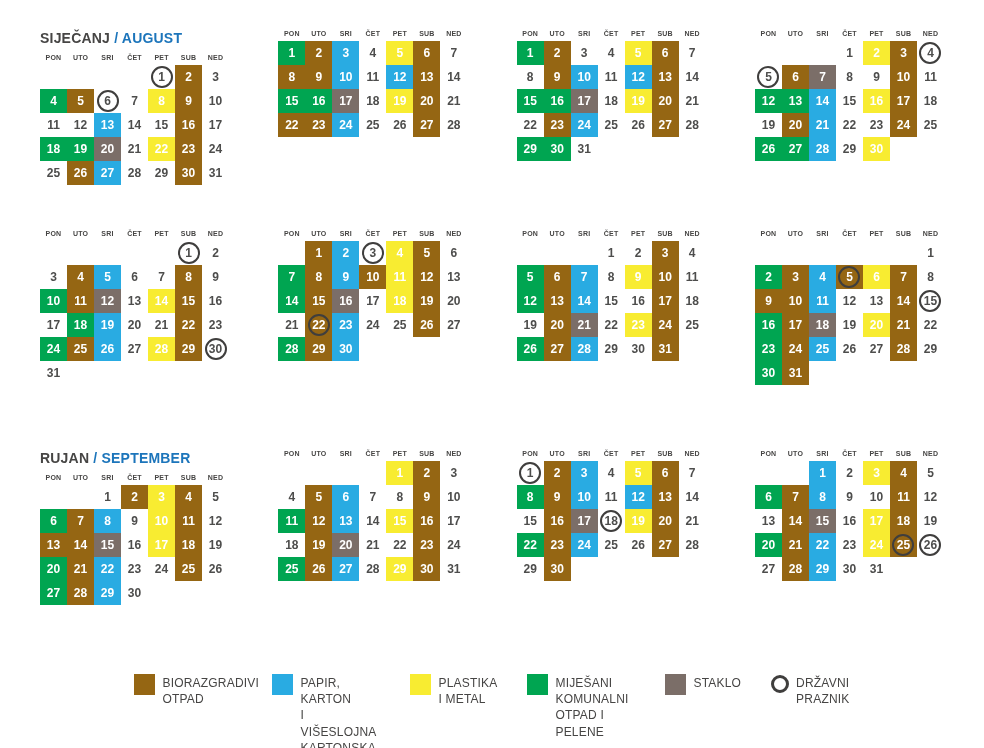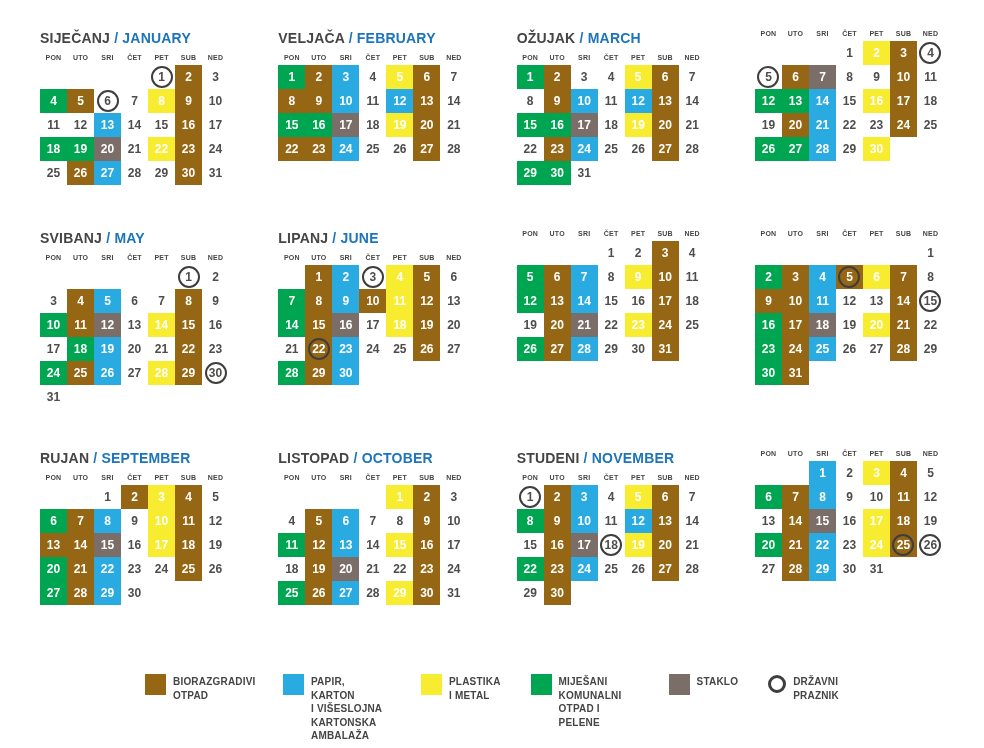--- a/index.html
+++ b/index.html
@@ -37,29 +37,29 @@
     display:flex; justify-content:center; align-items:flex-start; gap:30px; }
   .l-item{ display:flex; align-items:flex-start; gap:7px; }
   .l-swatch{ width:21px; height:21px; flex:none; }
   .l-swatch.bio{ background:#956613; }
   .l-swatch.paper{ background:#29abe2; }
   .l-swatch.plastic{ background:#f8ec31; }
   .l-swatch.mixed{ background:#00a551; }
   .l-swatch.glass{ background:#7b6e68; }
   .l-swatch.holiday{ width:18px; height:18px; border:3px solid #3f3e3d;
     border-radius:50%; background:#fff; margin-top:1px; }
-  .l-label{ font-size:10px; font-weight:bold; color:#464544; white-space:pre-line;
+  .l-label{ font-size:12px; font-weight:normal; color:#464544; white-space:pre-line;
     line-height:1.35; letter-spacing:.2px; max-width:80px; padding-top:1px; }
 </style>
 </head>
 <body>
 
 <div class="calendar-grid">
     <div class="month">
-      <div class="month-title"><span class="t-hr">SIJEČANJ</span><span class="t-sl"> / </span><span class="t-en">JANUARY</span></div>
+      <div class="month-title"><span class="t-hr">SIJEČANJ</span><span class="t-sl"> / </span><span class="t-en">AUGUST</span></div>
       <div class="dow">
         <span class="dh">PON</span>
         <span class="dh">UTO</span>
         <span class="dh">SRI</span>
         <span class="dh">ČET</span>
         <span class="dh">PET</span>
         <span class="dh">SUB</span>
         <span class="dh">NED</span>
       </div>
       <div class="days">
@@ -148,350 +148,347 @@
         <div class="cell paper">
           <span class="num">27</span>
         </div>
         <div class="cell">
           <span class="num">28</span>
         </div>
         <div class="cell">
           <span class="num">29</span>
         </div>
         <div class="cell bio">
-          <span class="num">30</span>
-        </div>
-        <div class="cell">
-          <span class="num">31</span>
-        </div>
-      </div>
-    </div>
-    <div class="month">
-      <div class="month-title"><span class="t-hr">VELJAČA</span><span class="t-sl"> / </span><span class="t-en">FEBRUARY</span></div>
-      <div class="dow">
-        <span class="dh">PON</span>
-        <span class="dh">UTO</span>
-        <span class="dh">SRI</span>
-        <span class="dh">ČET</span>
-        <span class="dh">PET</span>
-        <span class="dh">SUB</span>
-        <span class="dh">NED</span>
-      </div>
-      <div class="days">
-        <div class="cell mixed">
-          <span class="num">1</span>
-        </div>
-        <div class="cell bio">
-          <span class="num">2</span>
-        </div>
-        <div class="cell paper">
-          <span class="num">3</span>
-        </div>
-        <div class="cell">
-          <span class="num">4</span>
-        </div>
-        <div class="cell plastic">
-          <span class="num">5</span>
-        </div>
-        <div class="cell bio">
-          <span class="num">6</span>
-        </div>
-        <div class="cell">
-          <span class="num">7</span>
-        </div>
-        <div class="cell bio">
-          <span class="num">8</span>
-        </div>
-        <div class="cell bio">
-          <span class="num">9</span>
-        </div>
-        <div class="cell paper">
-          <span class="num">10</span>
-        </div>
-        <div class="cell">
-          <span class="num">11</span>
-        </div>
-        <div class="cell paper">
-          <span class="num">12</span>
-        </div>
-        <div class="cell bio">
-          <span class="num">13</span>
-        </div>
-        <div class="cell">
-          <span class="num">14</span>
-        </div>
-        <div class="cell mixed">
-          <span class="num">15</span>
-        </div>
-        <div class="cell mixed">
-          <span class="num">16</span>
-        </div>
-        <div class="cell glass">
-          <span class="num">17</span>
-        </div>
-        <div class="cell">
-          <span class="num">18</span>
-        </div>
-        <div class="cell plastic">
-          <span class="num">19</span>
-        </div>
-        <div class="cell bio">
-          <span class="num">20</span>
-        </div>
-        <div class="cell">
-          <span class="num">21</span>
-        </div>
-        <div class="cell bio">
-          <span class="num">22</span>
-        </div>
-        <div class="cell bio">
-          <span class="num">23</span>
-        </div>
-        <div class="cell paper">
-          <span class="num">24</span>
-        </div>
-        <div class="cell">
-          <span class="num">25</span>
-        </div>
-        <div class="cell">
-          <span class="num">26</span>
-        </div>
-        <div class="cell bio">
-          <span class="num">27</span>
-        </div>
-        <div class="cell">
-          <span class="num">28</span>
-        </div>
-      </div>
-    </div>
-    <div class="month">
-      <div class="month-title"><span class="t-hr">OŽUJAK</span><span class="t-sl"> / </span><span class="t-en">MARCH</span></div>
-      <div class="dow">
-        <span class="dh">PON</span>
-        <span class="dh">UTO</span>
-        <span class="dh">SRI</span>
-        <span class="dh">ČET</span>
-        <span class="dh">PET</span>
-        <span class="dh">SUB</span>
-        <span class="dh">NED</span>
-      </div>
-      <div class="days">
-        <div class="cell mixed">
-          <span class="num">1</span>
-        </div>
-        <div class="cell bio">
-          <span class="num">2</span>
-        </div>
-        <div class="cell">
-          <span class="num">3</span>
-        </div>
-        <div class="cell">
-          <span class="num">4</span>
-        </div>
-        <div class="cell plastic">
-          <span class="num">5</span>
-        </div>
-        <div class="cell bio">
-          <span class="num">6</span>
-        </div>
-        <div class="cell">
-          <span class="num">7</span>
-        </div>
-        <div class="cell">
-          <span class="num">8</span>
-        </div>
-        <div class="cell bio">
-          <span class="num">9</span>
-        </div>
-        <div class="cell paper">
-          <span class="num">10</span>
-        </div>
-        <div class="cell">
-          <span class="num">11</span>
-        </div>
-        <div class="cell paper">
-          <span class="num">12</span>
-        </div>
-        <div class="cell bio">
-          <span class="num">13</span>
-        </div>
-        <div class="cell">
-          <span class="num">14</span>
-        </div>
-        <div class="cell mixed">
-          <span class="num">15</span>
-        </div>
-        <div class="cell mixed">
-          <span class="num">16</span>
-        </div>
-        <div class="cell glass">
-          <span class="num">17</span>
-        </div>
-        <div class="cell">
-          <span class="num">18</span>
-        </div>
-        <div class="cell plastic">
-          <span class="num">19</span>
-        </div>
-        <div class="cell bio">
-          <span class="num">20</span>
-        </div>
-        <div class="cell">
-          <span class="num">21</span>
-        </div>
-        <div class="cell">
-          <span class="num">22</span>
-        </div>
-        <div class="cell bio">
-          <span class="num">23</span>
-        </div>
-        <div class="cell paper">
-          <span class="num">24</span>
-        </div>
-        <div class="cell">
-          <span class="num">25</span>
-        </div>
-        <div class="cell">
-          <span class="num">26</span>
-        </div>
-        <div class="cell bio">
-          <span class="num">27</span>
-        </div>
-        <div class="cell">
-          <span class="num">28</span>
-        </div>
-        <div class="cell mixed">
-          <span class="num">29</span>
-        </div>
-        <div class="cell mixed">
           <span class="num">30</span>
         </div>
         <div class="cell">
           <span class="num">31</span>
         </div>
       </div>
     </div>
     <div class="month">
       <div class="dow">
         <span class="dh">PON</span>
         <span class="dh">UTO</span>
         <span class="dh">SRI</span>
         <span class="dh">ČET</span>
         <span class="dh">PET</span>
         <span class="dh">SUB</span>
         <span class="dh">NED</span>
       </div>
       <div class="days">
-        <div class="cell empty"></div>
-        <div class="cell empty"></div>
-        <div class="cell empty"></div>
-        <div class="cell">
+        <div class="cell mixed">
           <span class="num">1</span>
         </div>
-        <div class="cell plastic">
+        <div class="cell bio">
           <span class="num">2</span>
         </div>
-        <div class="cell bio">
+        <div class="cell paper">
           <span class="num">3</span>
         </div>
-        <div class="cell holiday">
+        <div class="cell">
           <span class="num">4</span>
         </div>
-        <div class="cell holiday">
+        <div class="cell plastic">
           <span class="num">5</span>
         </div>
         <div class="cell bio">
           <span class="num">6</span>
         </div>
+        <div class="cell">
+          <span class="num">7</span>
+        </div>
+        <div class="cell bio">
+          <span class="num">8</span>
+        </div>
+        <div class="cell bio">
+          <span class="num">9</span>
+        </div>
+        <div class="cell paper">
+          <span class="num">10</span>
+        </div>
+        <div class="cell">
+          <span class="num">11</span>
+        </div>
+        <div class="cell paper">
+          <span class="num">12</span>
+        </div>
+        <div class="cell bio">
+          <span class="num">13</span>
+        </div>
+        <div class="cell">
+          <span class="num">14</span>
+        </div>
+        <div class="cell mixed">
+          <span class="num">15</span>
+        </div>
+        <div class="cell mixed">
+          <span class="num">16</span>
+        </div>
         <div class="cell glass">
-          <span class="num">7</span>
-        </div>
-        <div class="cell">
-          <span class="num">8</span>
-        </div>
-        <div class="cell">
-          <span class="num">9</span>
-        </div>
-        <div class="cell bio">
-          <span class="num">10</span>
-        </div>
-        <div class="cell">
-          <span class="num">11</span>
-        </div>
-        <div class="cell mixed">
-          <span class="num">12</span>
-        </div>
-        <div class="cell mixed">
-          <span class="num">13</span>
-        </div>
-        <div class="cell paper">
-          <span class="num">14</span>
-        </div>
-        <div class="cell">
-          <span class="num">15</span>
-        </div>
-        <div class="cell plastic">
-          <span class="num">16</span>
-        </div>
-        <div class="cell bio">
           <span class="num">17</span>
         </div>
         <div class="cell">
           <span class="num">18</span>
         </div>
-        <div class="cell">
+        <div class="cell plastic">
           <span class="num">19</span>
         </div>
         <div class="cell bio">
           <span class="num">20</span>
         </div>
-        <div class="cell paper">
+        <div class="cell">
           <span class="num">21</span>
         </div>
-        <div class="cell">
+        <div class="cell bio">
           <span class="num">22</span>
         </div>
-        <div class="cell">
+        <div class="cell bio">
           <span class="num">23</span>
         </div>
-        <div class="cell bio">
+        <div class="cell paper">
           <span class="num">24</span>
         </div>
         <div class="cell">
           <span class="num">25</span>
         </div>
-        <div class="cell mixed">
+        <div class="cell">
           <span class="num">26</span>
         </div>
-        <div class="cell mixed">
+        <div class="cell bio">
           <span class="num">27</span>
         </div>
-        <div class="cell paper">
+        <div class="cell">
           <span class="num">28</span>
         </div>
-        <div class="cell">
-          <span class="num">29</span>
-        </div>
-        <div class="cell plastic">
-          <span class="num">30</span>
-        </div>
       </div>
     </div>
     <div class="month">
-      <div class="month-title"><span class="t-hr">SVIBANJ</span><span class="t-sl"> / </span><span class="t-en">MAY</span></div>
       <div class="dow">
         <span class="dh">PON</span>
         <span class="dh">UTO</span>
         <span class="dh">SRI</span>
         <span class="dh">ČET</span>
         <span class="dh">PET</span>
         <span class="dh">SUB</span>
         <span class="dh">NED</span>
       </div>
       <div class="days">
+        <div class="cell mixed">
+          <span class="num">1</span>
+        </div>
+        <div class="cell bio">
+          <span class="num">2</span>
+        </div>
+        <div class="cell">
+          <span class="num">3</span>
+        </div>
+        <div class="cell">
+          <span class="num">4</span>
+        </div>
+        <div class="cell plastic">
+          <span class="num">5</span>
+        </div>
+        <div class="cell bio">
+          <span class="num">6</span>
+        </div>
+        <div class="cell">
+          <span class="num">7</span>
+        </div>
+        <div class="cell">
+          <span class="num">8</span>
+        </div>
+        <div class="cell bio">
+          <span class="num">9</span>
+        </div>
+        <div class="cell paper">
+          <span class="num">10</span>
+        </div>
+        <div class="cell">
+          <span class="num">11</span>
+        </div>
+        <div class="cell paper">
+          <span class="num">12</span>
+        </div>
+        <div class="cell bio">
+          <span class="num">13</span>
+        </div>
+        <div class="cell">
+          <span class="num">14</span>
+        </div>
+        <div class="cell mixed">
+          <span class="num">15</span>
+        </div>
+        <div class="cell mixed">
+          <span class="num">16</span>
+        </div>
+        <div class="cell glass">
+          <span class="num">17</span>
+        </div>
+        <div class="cell">
+          <span class="num">18</span>
+        </div>
+        <div class="cell plastic">
+          <span class="num">19</span>
+        </div>
+        <div class="cell bio">
+          <span class="num">20</span>
+        </div>
+        <div class="cell">
+          <span class="num">21</span>
+        </div>
+        <div class="cell">
+          <span class="num">22</span>
+        </div>
+        <div class="cell bio">
+          <span class="num">23</span>
+        </div>
+        <div class="cell paper">
+          <span class="num">24</span>
+        </div>
+        <div class="cell">
+          <span class="num">25</span>
+        </div>
+        <div class="cell">
+          <span class="num">26</span>
+        </div>
+        <div class="cell bio">
+          <span class="num">27</span>
+        </div>
+        <div class="cell">
+          <span class="num">28</span>
+        </div>
+        <div class="cell mixed">
+          <span class="num">29</span>
+        </div>
+        <div class="cell mixed">
+          <span class="num">30</span>
+        </div>
+        <div class="cell">
+          <span class="num">31</span>
+        </div>
+      </div>
+    </div>
+    <div class="month">
+      <div class="dow">
+        <span class="dh">PON</span>
+        <span class="dh">UTO</span>
+        <span class="dh">SRI</span>
+        <span class="dh">ČET</span>
+        <span class="dh">PET</span>
+        <span class="dh">SUB</span>
+        <span class="dh">NED</span>
+      </div>
+      <div class="days">
+        <div class="cell empty"></div>
+        <div class="cell empty"></div>
+        <div class="cell empty"></div>
+        <div class="cell">
+          <span class="num">1</span>
+        </div>
+        <div class="cell plastic">
+          <span class="num">2</span>
+        </div>
+        <div class="cell bio">
+          <span class="num">3</span>
+        </div>
+        <div class="cell holiday">
+          <span class="num">4</span>
+        </div>
+        <div class="cell holiday">
+          <span class="num">5</span>
+        </div>
+        <div class="cell bio">
+          <span class="num">6</span>
+        </div>
+        <div class="cell glass">
+          <span class="num">7</span>
+        </div>
+        <div class="cell">
+          <span class="num">8</span>
+        </div>
+        <div class="cell">
+          <span class="num">9</span>
+        </div>
+        <div class="cell bio">
+          <span class="num">10</span>
+        </div>
+        <div class="cell">
+          <span class="num">11</span>
+        </div>
+        <div class="cell mixed">
+          <span class="num">12</span>
+        </div>
+        <div class="cell mixed">
+          <span class="num">13</span>
+        </div>
+        <div class="cell paper">
+          <span class="num">14</span>
+        </div>
+        <div class="cell">
+          <span class="num">15</span>
+        </div>
+        <div class="cell plastic">
+          <span class="num">16</span>
+        </div>
+        <div class="cell bio">
+          <span class="num">17</span>
+        </div>
+        <div class="cell">
+          <span class="num">18</span>
+        </div>
+        <div class="cell">
+          <span class="num">19</span>
+        </div>
+        <div class="cell bio">
+          <span class="num">20</span>
+        </div>
+        <div class="cell paper">
+          <span class="num">21</span>
+        </div>
+        <div class="cell">
+          <span class="num">22</span>
+        </div>
+        <div class="cell">
+          <span class="num">23</span>
+        </div>
+        <div class="cell bio">
+          <span class="num">24</span>
+        </div>
+        <div class="cell">
+          <span class="num">25</span>
+        </div>
+        <div class="cell mixed">
+          <span class="num">26</span>
+        </div>
+        <div class="cell mixed">
+          <span class="num">27</span>
+        </div>
+        <div class="cell paper">
+          <span class="num">28</span>
+        </div>
+        <div class="cell">
+          <span class="num">29</span>
+        </div>
+        <div class="cell plastic">
+          <span class="num">30</span>
+        </div>
+      </div>
+    </div>
+    <div class="month">
+      <div class="dow">
+        <span class="dh">PON</span>
+        <span class="dh">UTO</span>
+        <span class="dh">SRI</span>
+        <span class="dh">ČET</span>
+        <span class="dh">PET</span>
+        <span class="dh">SUB</span>
+        <span class="dh">NED</span>
+      </div>
+      <div class="days">
         <div class="cell empty"></div>
         <div class="cell empty"></div>
         <div class="cell empty"></div>
         <div class="cell empty"></div>
         <div class="cell empty"></div>
         <div class="cell holiday">
           <span class="num">1</span>
         </div>
         <div class="cell">
           <span class="num">2</span>
@@ -579,21 +576,20 @@
         </div>
         <div class="cell holiday">
           <span class="num">30</span>
         </div>
         <div class="cell">
           <span class="num">31</span>
         </div>
       </div>
     </div>
     <div class="month">
-      <div class="month-title"><span class="t-hr">LIPANJ</span><span class="t-sl"> / </span><span class="t-en">JUNE</span></div>
       <div class="dow">
         <span class="dh">PON</span>
         <span class="dh">UTO</span>
         <span class="dh">SRI</span>
         <span class="dh">ČET</span>
         <span class="dh">PET</span>
         <span class="dh">SUB</span>
         <span class="dh">NED</span>
       </div>
       <div class="days">
@@ -1011,21 +1007,20 @@
         </div>
         <div class="cell paper">
           <span class="num">29</span>
         </div>
         <div class="cell">
           <span class="num">30</span>
         </div>
       </div>
     </div>
     <div class="month">
-      <div class="month-title"><span class="t-hr">LISTOPAD</span><span class="t-sl"> / </span><span class="t-en">OCTOBER</span></div>
       <div class="dow">
         <span class="dh">PON</span>
         <span class="dh">UTO</span>
         <span class="dh">SRI</span>
         <span class="dh">ČET</span>
         <span class="dh">PET</span>
         <span class="dh">SUB</span>
         <span class="dh">NED</span>
       </div>
       <div class="days">
@@ -1118,138 +1113,137 @@
           <span class="num">28</span>
         </div>
         <div class="cell plastic">
           <span class="num">29</span>
         </div>
         <div class="cell bio">
           <span class="num">30</span>
         </div>
         <div class="cell">
           <span class="num">31</span>
-        </div>
-      </div>
-    </div>
-    <div class="month">
-      <div class="month-title"><span class="t-hr">STUDENI</span><span class="t-sl"> / </span><span class="t-en">NOVEMBER</span></div>
-      <div class="dow">
-        <span class="dh">PON</span>
-        <span class="dh">UTO</span>
-        <span class="dh">SRI</span>
-        <span class="dh">ČET</span>
-        <span class="dh">PET</span>
-        <span class="dh">SUB</span>
-        <span class="dh">NED</span>
-      </div>
-      <div class="days">
-        <div class="cell holiday">
-          <span class="num">1</span>
-        </div>
-        <div class="cell bio">
-          <span class="num">2</span>
-        </div>
-        <div class="cell paper">
-          <span class="num">3</span>
-        </div>
-        <div class="cell">
-          <span class="num">4</span>
-        </div>
-        <div class="cell plastic">
-          <span class="num">5</span>
-        </div>
-        <div class="cell bio">
-          <span class="num">6</span>
-        </div>
-        <div class="cell">
-          <span class="num">7</span>
-        </div>
-        <div class="cell mixed">
-          <span class="num">8</span>
-        </div>
-        <div class="cell bio">
-          <span class="num">9</span>
-        </div>
-        <div class="cell paper">
-          <span class="num">10</span>
-        </div>
-        <div class="cell">
-          <span class="num">11</span>
-        </div>
-        <div class="cell paper">
-          <span class="num">12</span>
-        </div>
-        <div class="cell bio">
-          <span class="num">13</span>
-        </div>
-        <div class="cell">
-          <span class="num">14</span>
-        </div>
-        <div class="cell">
-          <span class="num">15</span>
-        </div>
-        <div class="cell bio">
-          <span class="num">16</span>
-        </div>
-        <div class="cell glass">
-          <span class="num">17</span>
-        </div>
-        <div class="cell holiday">
-          <span class="num">18</span>
-        </div>
-        <div class="cell plastic">
-          <span class="num">19</span>
-        </div>
-        <div class="cell bio">
-          <span class="num">20</span>
-        </div>
-        <div class="cell">
-          <span class="num">21</span>
-        </div>
-        <div class="cell mixed">
-          <span class="num">22</span>
-        </div>
-        <div class="cell bio">
-          <span class="num">23</span>
-        </div>
-        <div class="cell paper">
-          <span class="num">24</span>
-        </div>
-        <div class="cell">
-          <span class="num">25</span>
-        </div>
-        <div class="cell">
-          <span class="num">26</span>
-        </div>
-        <div class="cell bio">
-          <span class="num">27</span>
-        </div>
-        <div class="cell">
-          <span class="num">28</span>
-        </div>
-        <div class="cell">
-          <span class="num">29</span>
-        </div>
-        <div class="cell bio">
-          <span class="num">30</span>
         </div>
       </div>
     </div>
     <div class="month">
       <div class="dow">
         <span class="dh">PON</span>
         <span class="dh">UTO</span>
         <span class="dh">SRI</span>
         <span class="dh">ČET</span>
         <span class="dh">PET</span>
         <span class="dh">SUB</span>
         <span class="dh">NED</span>
       </div>
       <div class="days">
+        <div class="cell holiday">
+          <span class="num">1</span>
+        </div>
+        <div class="cell bio">
+          <span class="num">2</span>
+        </div>
+        <div class="cell paper">
+          <span class="num">3</span>
+        </div>
+        <div class="cell">
+          <span class="num">4</span>
+        </div>
+        <div class="cell plastic">
+          <span class="num">5</span>
+        </div>
+        <div class="cell bio">
+          <span class="num">6</span>
+        </div>
+        <div class="cell">
+          <span class="num">7</span>
+        </div>
+        <div class="cell mixed">
+          <span class="num">8</span>
+        </div>
+        <div class="cell bio">
+          <span class="num">9</span>
+        </div>
+        <div class="cell paper">
+          <span class="num">10</span>
+        </div>
+        <div class="cell">
+          <span class="num">11</span>
+        </div>
+        <div class="cell paper">
+          <span class="num">12</span>
+        </div>
+        <div class="cell bio">
+          <span class="num">13</span>
+        </div>
+        <div class="cell">
+          <span class="num">14</span>
+        </div>
+        <div class="cell">
+          <span class="num">15</span>
+        </div>
+        <div class="cell bio">
+          <span class="num">16</span>
+        </div>
+        <div class="cell glass">
+          <span class="num">17</span>
+        </div>
+        <div class="cell holiday">
+          <span class="num">18</span>
+        </div>
+        <div class="cell plastic">
+          <span class="num">19</span>
+        </div>
+        <div class="cell bio">
+          <span class="num">20</span>
+        </div>
+        <div class="cell">
+          <span class="num">21</span>
+        </div>
+        <div class="cell mixed">
+          <span class="num">22</span>
+        </div>
+        <div class="cell bio">
+          <span class="num">23</span>
+        </div>
+        <div class="cell paper">
+          <span class="num">24</span>
+        </div>
+        <div class="cell">
+          <span class="num">25</span>
+        </div>
+        <div class="cell">
+          <span class="num">26</span>
+        </div>
+        <div class="cell bio">
+          <span class="num">27</span>
+        </div>
+        <div class="cell">
+          <span class="num">28</span>
+        </div>
+        <div class="cell">
+          <span class="num">29</span>
+        </div>
+        <div class="cell bio">
+          <span class="num">30</span>
+        </div>
+      </div>
+    </div>
+    <div class="month">
+      <div class="dow">
+        <span class="dh">PON</span>
+        <span class="dh">UTO</span>
+        <span class="dh">SRI</span>
+        <span class="dh">ČET</span>
+        <span class="dh">PET</span>
+        <span class="dh">SUB</span>
+        <span class="dh">NED</span>
+      </div>
+      <div class="days">
         <div class="cell empty"></div>
         <div class="cell empty"></div>
         <div class="cell paper">
           <span class="num">1</span>
         </div>
         <div class="cell">
           <span class="num">2</span>
         </div>
         <div class="cell plastic">
           <span class="num">3</span>

